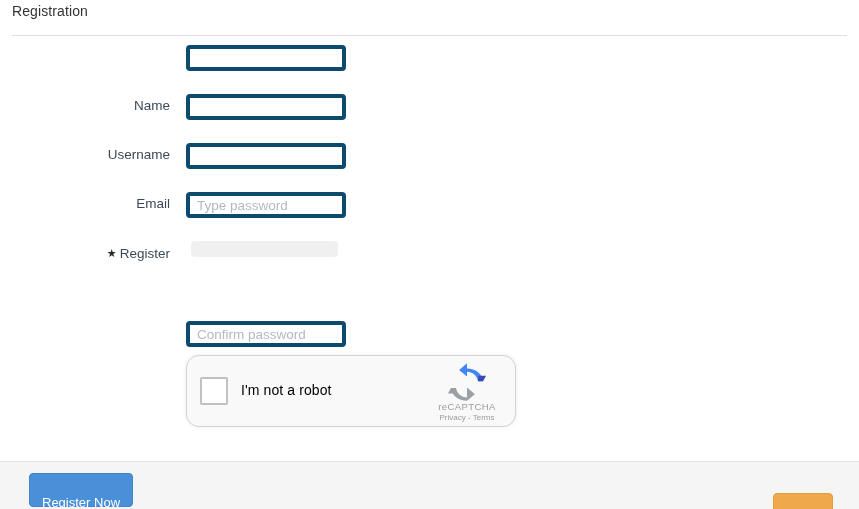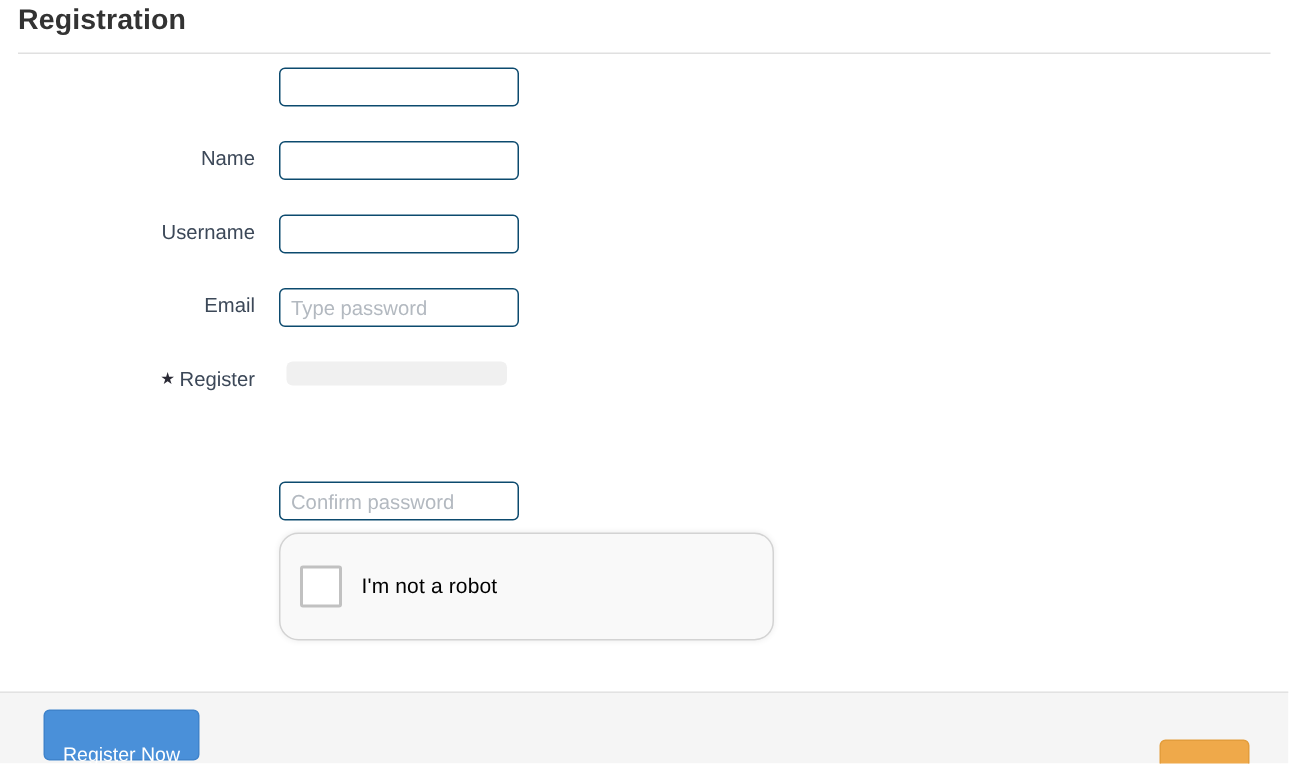--- a/index.html
+++ b/index.html
@@ -19,22 +19,22 @@
     position: relative;
     width: 859px;
     height: 509px;
     box-sizing: border-box;
   }
   
   .page-title {
     position: absolute;
     left: 12px;
     top: 3px;
-    font-size: 19px;
-    font-weight: 700;
+    font-size: 14px;
+    font-weight: 400;
     color: #333333;
     letter-spacing: 0.1px;
   }
   .title-divider {
     position: absolute;
     left: 12px;
     top: 35px;
     width: 835px;
     height: 1px;
     background: #e0e0e0;
@@ -71,21 +71,21 @@
   }
   .field-wrap {
     position: absolute;
     left: 186px;
     top: 0;
   }
   .text-input {
     box-sizing: border-box;
     width: 160px;
     height: 26px;
-    border: 1px solid #0c4a6e;
+    border: 4px solid #0c4a6e;
     border-radius: 4px;
     background: #ffffff;
     font-family: "Liberation Sans", sans-serif;
     font-size: 13.5px;
     color: #3c4858;
     padding: 0 7px;
     outline: none;
   }
   .text-input::placeholder {
     color: #b3b9c0;
@@ -272,20 +272,31 @@
         <input class="text-input" type="text" placeholder="Confirm password" style="">
       </div>
     </div>
 
     <div class="captcha-row">
 
       <div class="recaptcha-box">
         <div class="recaptcha-check"></div>
         <div class="recaptcha-text">I'm not a robot</div>
 
+        <div class="recaptcha-brand">
+          <svg class="recaptcha-logo" viewBox="0 0 64 64">
+            <path d="M32 10 L32 2 L20 12 L32 22 L32 15 C40.5 15 47.5 21.2 48.7 29.3 L56.5 29.3 C55.2 17.4 44.7 10 32 10 Z" fill="#4285f4"></path>
+            <path d="M48.7 29.3 L56.5 29.3 L61 21 L49.5 21 Z" fill="#3c4ab5"></path>
+            <path d="M32 54 C23.5 54 16.5 47.8 15.3 39.7 L7.5 39.7 C8.8 51.6 19.3 59 32 59 L32 54 Z" fill="#9aa0a6"></path>
+            <path d="M15.3 39.7 L7.5 39.7 L3 48 L14.5 48 Z" fill="#9aa0a6"></path>
+            <path d="M32 34 L32 59 L44 49 L32 39 Z" fill="#9aa0a6"></path>
+          </svg>
+          <div class="recaptcha-name">reCAPTCHA</div>
+          <div class="recaptcha-legal">Privacy - Terms</div>
+        </div>
       </div>
     </div>
 
   </div>
 
   <div class="footer">
     <button class="btn btn-primary">Register Now</button>
     <button class="btn btn-warning">Reset</button>
   </div>
 

